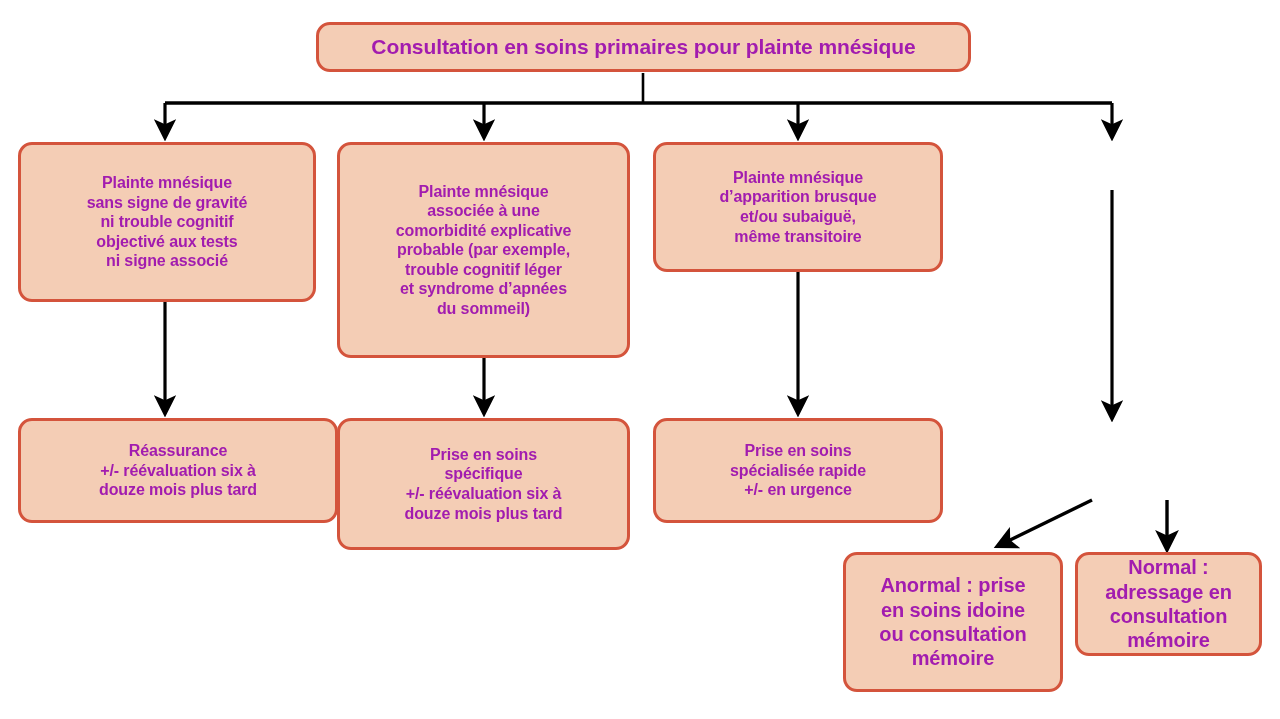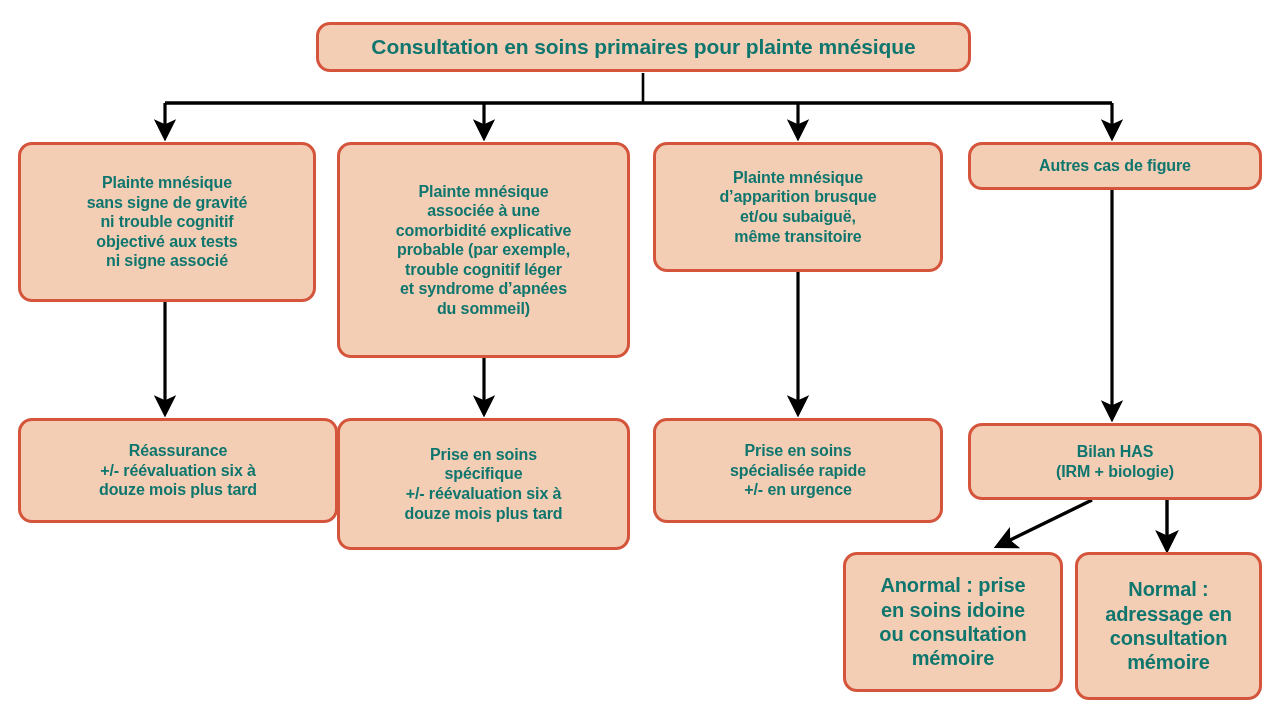--- a/index.html
+++ b/index.html
@@ -19,21 +19,21 @@
   .node {
     position: absolute;
     box-sizing: border-box;
     background: #f4cdb5;
     border: 3px solid #d4543c;
     border-radius: 14px;
     display: flex;
     align-items: center;
     justify-content: center;
     text-align: center;
-    color: #0f766e;
+    color: #a21caf;
     font-weight: bold;
     line-height: 1.22;
     letter-spacing: -0.1px;
     padding: 4px 8px;
     white-space: pre-line;
   }
   .node-text {
     display: block;
     width: 100%;
     white-space: pre-line;
@@ -103,55 +103,48 @@
 du sommeil)</span>
   </div>
 
   <div class="node fs-main" style="left:653px; top:142px; width:290px; height:130px;">
     <span class="node-text">Plainte mnésique
 d’apparition brusque
 et/ou subaiguë,
 même transitoire</span>
   </div>
 
-  <div class="node fs-main" style="left:968px; top:142px; width:294px; height:48px;">
-    <span class="node-text">Autres cas de figure</span>
-  </div>
 
   <div class="node fs-main" style="left:18px; top:418px; width:320px; height:105px;">
     <span class="node-text">Réassurance
 +/- réévaluation six à
 douze mois plus tard</span>
   </div>
 
   <div class="node fs-main" style="left:337px; top:418px; width:293px; height:132px;">
     <span class="node-text">Prise en soins
 spécifique
 +/- réévaluation six à
 douze mois plus tard</span>
   </div>
 
   <div class="node fs-main" style="left:653px; top:418px; width:290px; height:105px;">
     <span class="node-text">Prise en soins
 spécialisée rapide
 +/- en urgence</span>
   </div>
 
-  <div class="node fs-main" style="left:968px; top:423px; width:294px; height:77px;">
-    <span class="node-text">Bilan HAS
-(IRM + biologie)</span>
-  </div>
 
   <div class="node fs-small" style="left:843px; top:552px; width:220px; height:140px;">
     <span class="node-text">Anormal : prise
 en soins idoine
 ou consultation
 mémoire</span>
   </div>
 
-  <div class="node fs-small" style="left:1075px; top:552px; width:187px; height:148px;">
+  <div class="node fs-small" style="left:1075px; top:552px; width:187px; height:104px;">
     <span class="node-text">Normal :
 adressage en
 consultation
 mémoire</span>
   </div>
 
 </div>
 
 </body></html>

